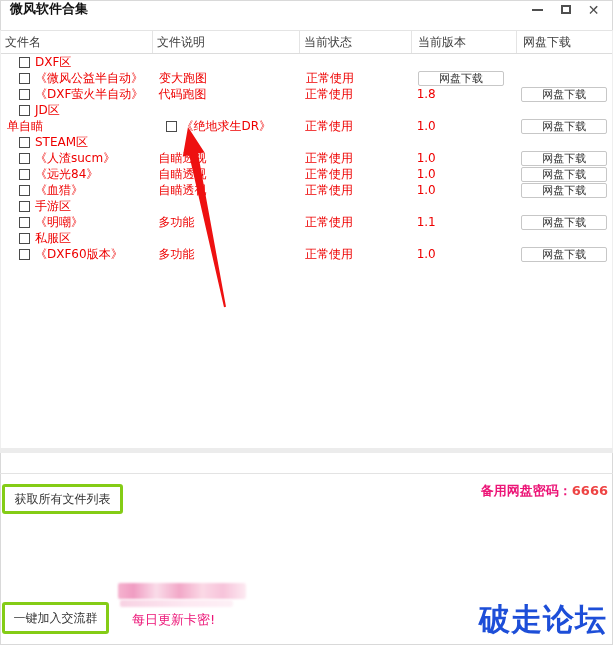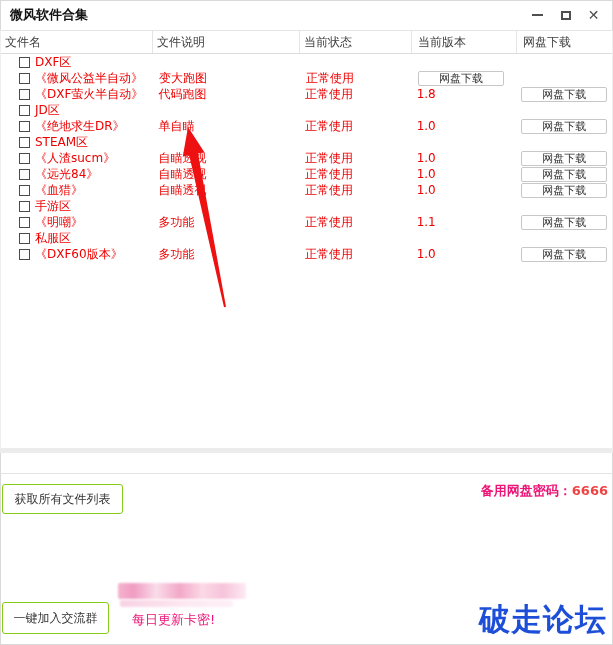--- a/index.html
+++ b/index.html
@@ -8,21 +8,21 @@
     width:613px; height:645px;
     font-family:"DejaVu Sans", "Liberation Sans", sans-serif;
     background:#fff; overflow:hidden;
   }
   .window {
     position:relative; width:613px; height:645px; background:#fff;
     box-shadow: inset 0 0 0 1px #d9d9d9;
   }
 
   
-  .titlebar { height:30px; display:flex; align-items:center; }
+  .titlebar { height:30px; display:flex; align-items:flex-start; }
   .title { margin-left:10px; font-weight:bold; font-size:13px; color:#121212; }
   .win-controls { margin-left:auto; display:flex; align-items:center; gap:9px; margin-right:10px; }
   .ctrl { width:19px; height:19px; display:flex; align-items:center; justify-content:center; cursor:pointer; }
   .min-bar { width:11px; height:2px; background:#4f4f4f; }
   .max-box { width:10px; height:9px; border:2px solid #4f4f4f; }
   .close-x { font-size:14px; font-weight:bold; color:#4f4f4f; line-height:1; }
 
   
   .listview { position:absolute; left:0; top:30px; width:613px; border-top:1px solid #e4e4e4;
               border-left:1px solid #efefef; border-right:1px solid #efefef; }
@@ -46,21 +46,21 @@
     width:86px; height:15px; margin-left:6px; font-size:11px; color:#333;
     background:#fff; border:1px solid #c7c7c7; border-radius:2px;
     display:flex; align-items:center; justify-content:center;
     font-family:"DejaVu Sans", sans-serif; cursor:pointer; padding:0;
   }
 
   .lv-hstrip { position:absolute; left:0; top:448px; width:613px; height:5px; background:#ececec; }
   .divider { position:absolute; left:0; top:473px; width:613px; height:1px; background:#e3e3e3; }
 
   
-  .btn { background:#fff; border:1px solid #84cc16; border-radius:3px; color:#333;
+  .btn { background:#fff; border:3px solid #84cc16; border-radius:3px; color:#333;
          font-size:12px; font-family:"DejaVu Sans", sans-serif; cursor:pointer; }
   .btn-getlist { position:absolute; left:2px; top:484px; width:121px; height:30px; }
   .btn-join { position:absolute; left:2px; top:602px; width:107px; height:32px; }
 
   .backup { position:absolute; top:482px; right:5px; font-size:13px; font-weight:bold; white-space:nowrap; }
   .backup-label { color:#ec1577; }
   .backup-code { color:#ee4444; }
 
   .censor1 { position:absolute; left:118px; top:583px; width:128px; height:16px; border-radius:2px;
     background:linear-gradient(90deg,#f5b3cf 0%,#f09cc2 12%,#fadce9 30%,#f2a8c8 48%,#fbd9e6 66%,#f7c3da 82%,#fdeaf2 100%);
@@ -140,25 +140,25 @@
           <div class="cell cell-name">
             <span class="cb"></span>
             <span class="red">JD区</span>
           </div>
           <div class="cell cell-desc red"></div>
           <div class="cell cell-status red"></div>
           <div class="cell cell-version red"></div>
           <div class="cell cell-dl"></div>
         </div>
         <div class="lv-row">
+          <div class="cell cell-desc red">单自瞄</div>
           <div class="cell cell-name">
             <span class="cb"></span>
             <span class="red">《绝地求生DR》</span>
           </div>
-          <div class="cell cell-desc red">单自瞄</div>
           <div class="cell cell-status red">正常使用</div>
           <div class="cell cell-version red">1.0</div>
           <div class="cell cell-dl">
             <button class="dl-btn">网盘下载</button>
           </div>
         </div>
         <div class="lv-row">
           <div class="cell cell-name">
             <span class="cb"></span>
             <span class="red">STEAM区</span>

